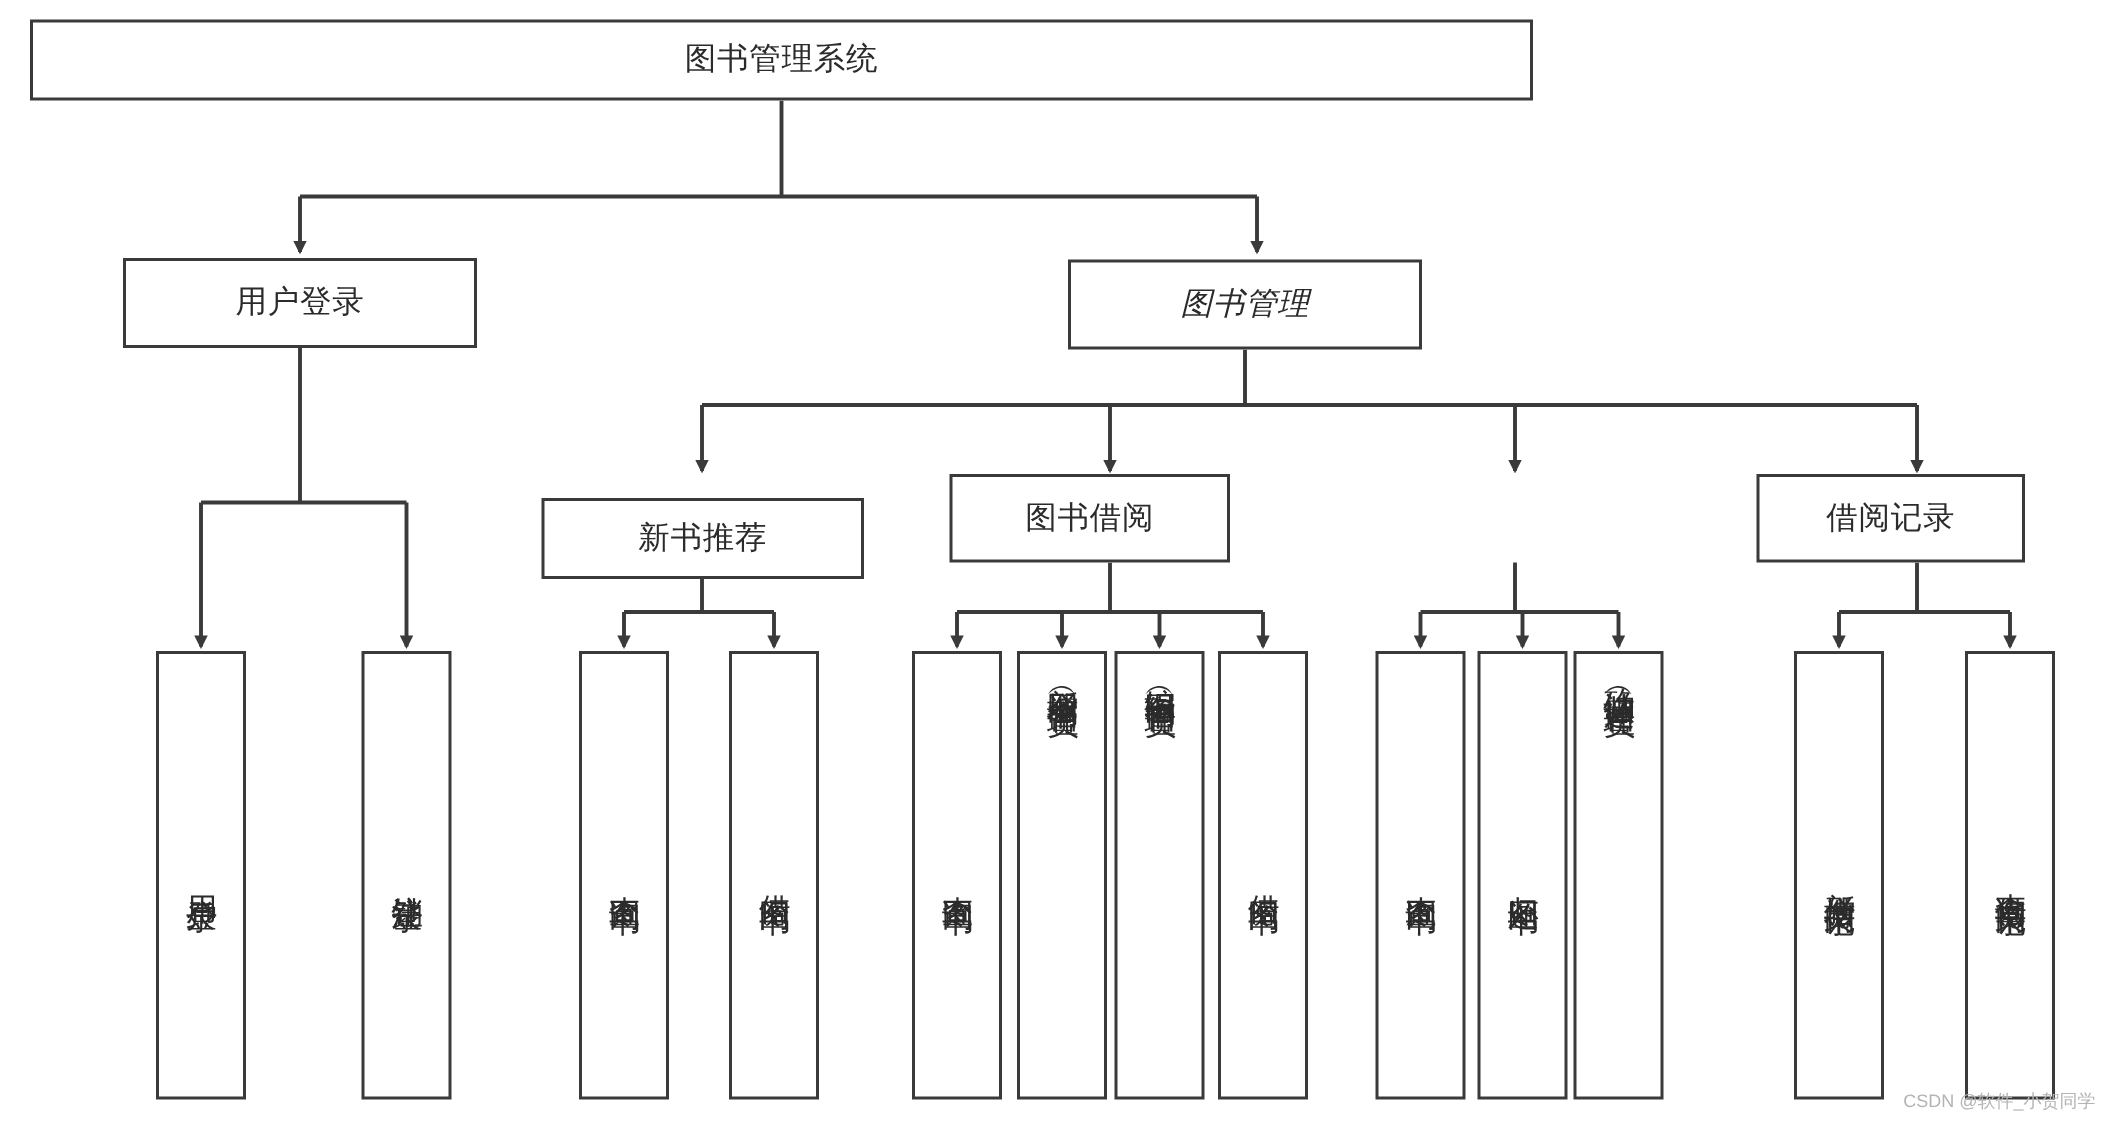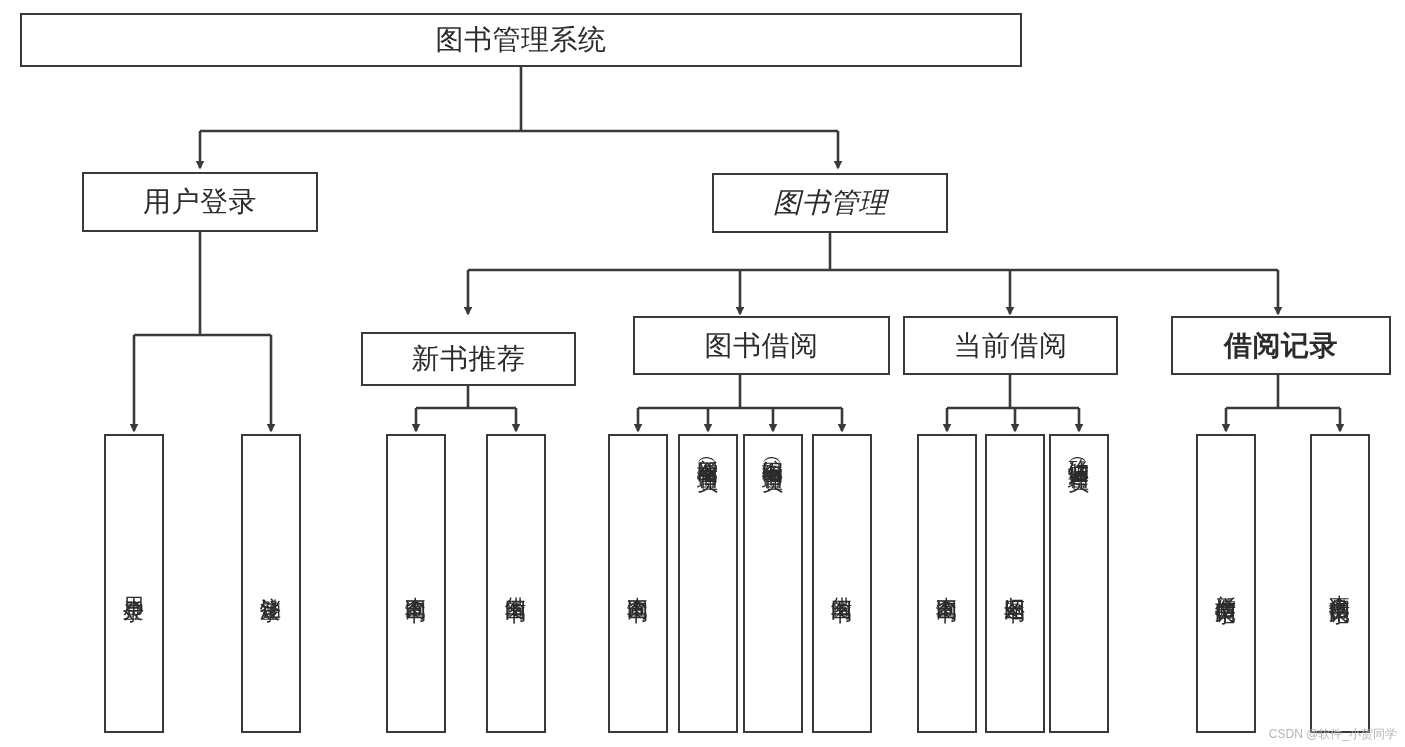--- a/index.html
+++ b/index.html
@@ -30,21 +30,21 @@
     box-sizing: border-box;
     background: #ffffff;
     border: 2.5px solid #3a3a3a;
     display: flex;
     align-items: center;
     justify-content: center;
     color: #2b2b2b;
     z-index: 2;
   }
   .node.horizontal .node-label {
-    font-size: 28px;
+    font-size: 21px;
     line-height: 1.2;
     letter-spacing: 0.5px;
     white-space: nowrap;
   }
   .node.vertical {
     align-items: flex-start;
     justify-content: center;
     padding-top: 6px;
   }
   .node.vertical .node-label {
@@ -132,27 +132,24 @@
   <div class="node horizontal" style="left:82px; top:172px; width:236px; height:60px;">
     <span class="node-label">用户登录</span>
   </div>
   <div class="node horizontal" style="left:712px; top:173px; width:236px; height:60px;font-style:italic;">
     <span class="node-label">图书管理</span>
   </div>
 
   <div class="node horizontal" style="left:361px; top:332px; width:215px; height:54px;">
     <span class="node-label">新书推荐</span>
   </div>
-  <div class="node horizontal" style="left:633px; top:316px; width:257px; height:59px;">
+  <div class="node horizontal" style="left:633px; top:316px; width:187px; height:59px;">
     <span class="node-label">图书借阅</span>
   </div>
-  <div class="node horizontal" style="left:903px; top:316px; width:215px; height:59px;">
-    <span class="node-label">当前借阅</span>
-  </div>
-  <div class="node horizontal" style="left:1171px; top:316px; width:220px; height:59px;font-weight:bold;">
+  <div class="node horizontal" style="left:1171px; top:316px; width:179px; height:59px;">
     <span class="node-label">借阅记录</span>
   </div>
 
   <div class="node vertical centered" style="left:104px; top:434px; width:60px; height:299px;">
     <span class="node-label">用户登录</span>
   </div>
   <div class="node vertical centered" style="left:241px; top:434px; width:60px; height:299px;">
     <span class="node-label">注销登录</span>
   </div>
 

